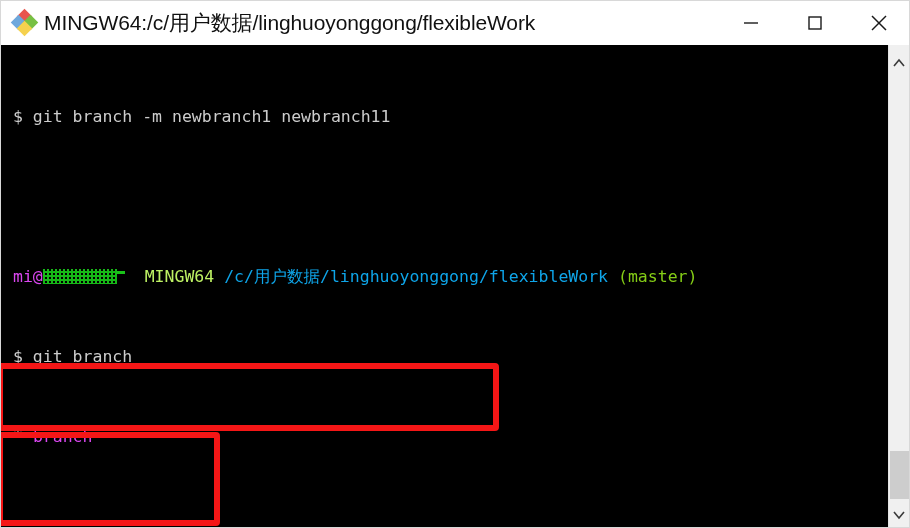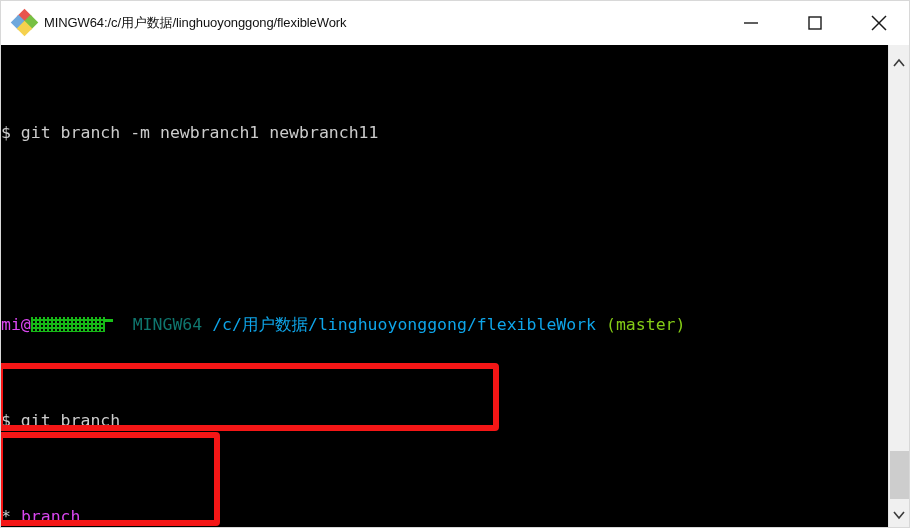--- a/index.html
+++ b/index.html
@@ -49,21 +49,21 @@
     height: 11px;
     transform: rotate(45deg);
   }
   #app-icon .dia.red    { background: #e8554d; left: 7px;  top: 1px; }
   #app-icon .dia.blue   { background: #6fa8dc; left: 1px;  top: 7px; }
   #app-icon .dia.green  { background: #77c043; left: 13px; top: 7px; }
   #app-icon .dia.yellow { background: #f5d14e; left: 7px;  top: 13px; }
 
   #window-title {
     font-family: "Liberation Sans", sans-serif;
-    font-size: 13px;
+    font-size: 21px;
     color: #111111;
     white-space: nowrap;
     letter-spacing: -0.1px;
     line-height: 44px;
   }
 
   #window-controls {
     position: absolute;
     right: 0; top: 0;
     height: 44px;
@@ -98,28 +98,27 @@
   #termlines {
     position: absolute;
     left: 0;
     top: 2px;
     width: 889px;
   }
   .line {
     height: 20px;
     line-height: 20px;
     white-space: pre;
-    padding-left: 0px;
-    margin-top: 16px;
+    padding-left: 12px;
   }
   .blank { height: 20px; }
 
   .c-white   { color: #cccccc; }
   .c-green   { color: #d946ef; }
-  .c-magenta { color: #0f766e; }
+  .c-magenta { color: #bef264; }
   .c-yellow  { color: #0ea5e9; }
   .c-cyan    { color: #84cc16; }
 
   
   .censor {
     display: inline-block;
     width: 74px;
     height: 15px;
     vertical-align: -2px;
     background-color: #000;

